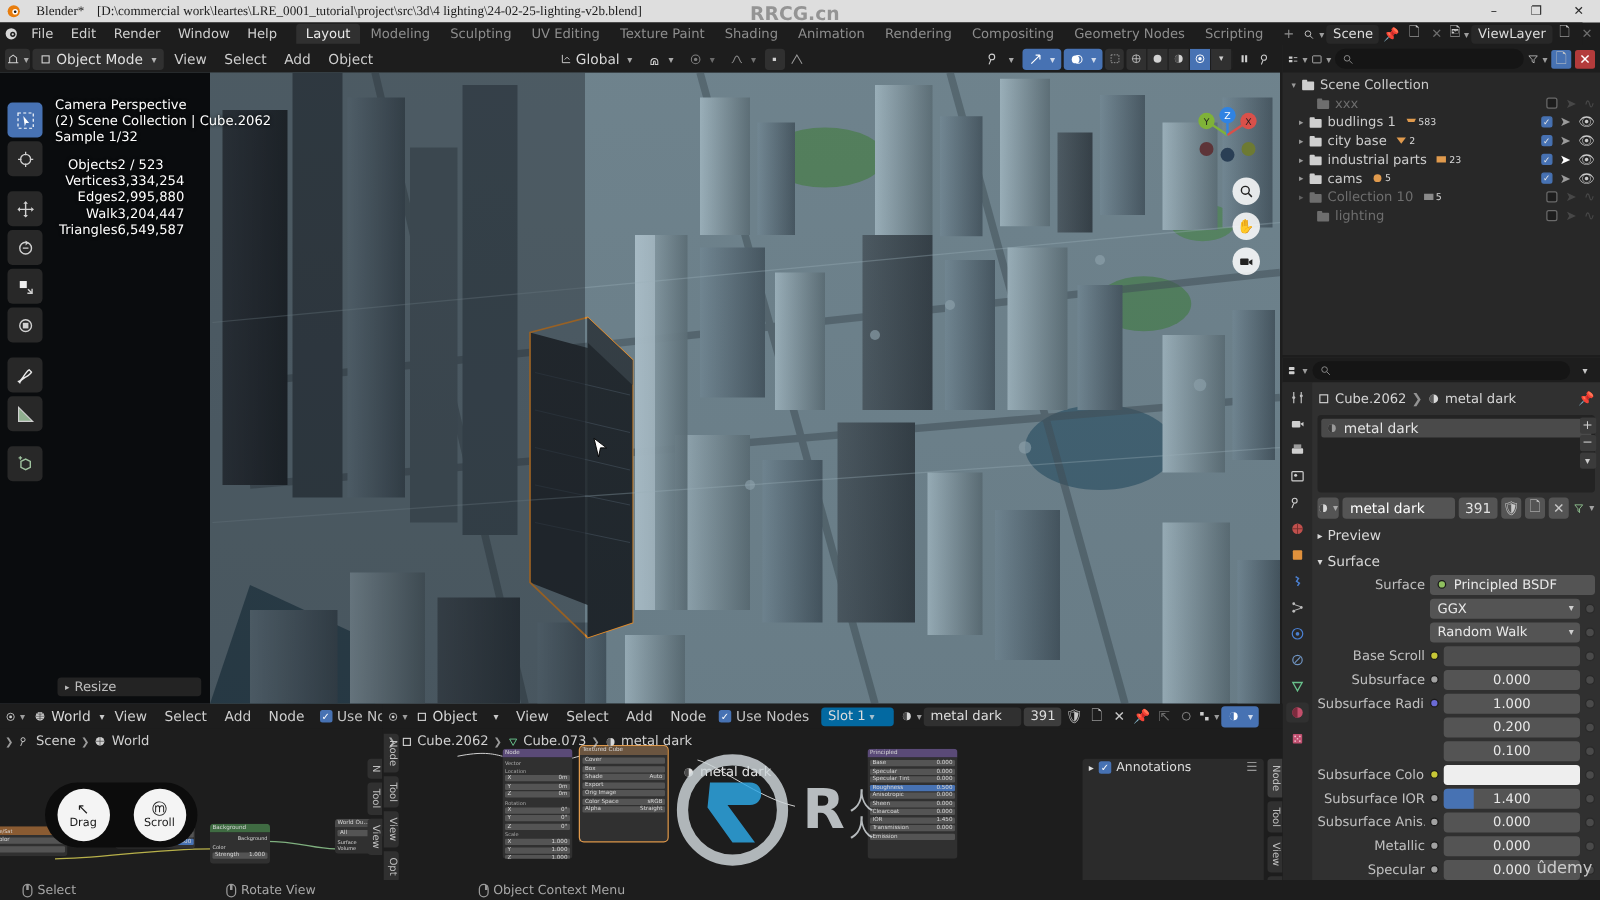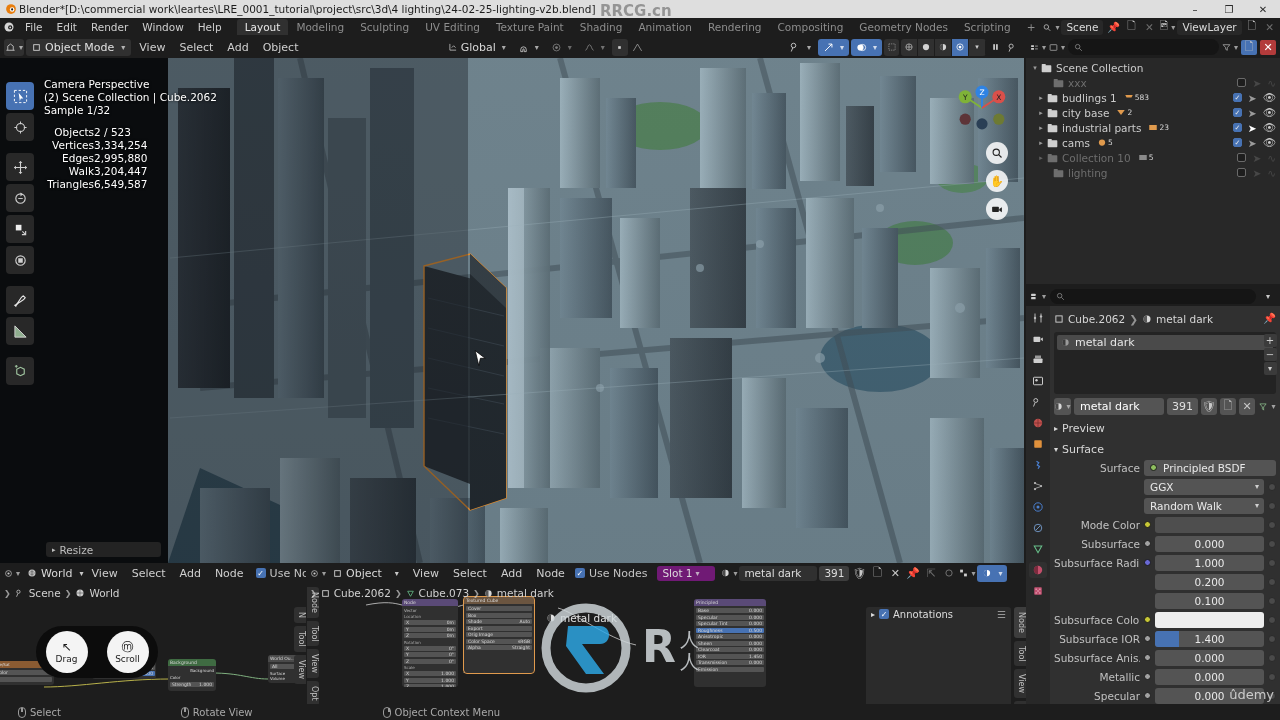--- a/index.html
+++ b/index.html
@@ -9,21 +9,21 @@
 
   
   .row { display:flex; align-items:center; }
   .ic { display:inline-flex; align-items:center; justify-content:center; flex:none; }
   .chev::after{ content:"\25BE"; font-size:8px; opacity:.75; margin-left:3px; }
 
   
   #titlebar { position:absolute; left:0; top:0; width:1280px; height:18px;
      background:#dedede; color:#1c1c1c; display:flex; align-items:center; font-size:10.5px; }
   #titlebar .tb-ico { width:16px; height:14px; margin-left:3px; }
-  #titlebar .tb-text { margin-left:0; white-space:nowrap; }
+  #titlebar .tb-text { margin-left:10px; white-space:nowrap;font-family:Liberation Serif, serif; }
   #winbtns { margin-left:auto; display:flex; }
   #winbtns div { width:34px; height:18px; display:flex; align-items:center;
      justify-content:center; font-size:10px; color:#2a2a2a; }
 
   
   #topbar { position:absolute; left:0; top:18px; width:1266px; height:18px;
      background:#1d1d1d; display:flex; align-items:center; font-size:10.5px; color:#d0d0d0; }
   #topbar .blogo { width:18px; height:16px; display:flex; align-items:center; justify-content:center; }
   .menu-item { padding:0 7px; height:16px; line-height:16px; color:#cfcfcf; white-space:nowrap;}
   .ws-tabs { display:flex; align-items:center; margin-left:8px; }
@@ -998,21 +998,21 @@
       <div class="prow">
         <span class="plabel"></span>
         <span class="pfield left">
           <span>Random Walk</span>
           <span class="dropdown-arrow">▾</span>
         </span>
         <span class="pdot"></span>
       </div>
 
       <div class="prow">
-        <span class="plabel">Mode Color</span>
+        <span class="plabel">Base Scroll</span>
         <span class="sock" style="background:#c7c736"></span>
         <span class="swatch" style="background:#4e4e4e"></span>
         <span class="pdot"></span>
       </div>
 
       <div class="prow">
         <span class="plabel">Subsurface</span>
         <span class="sock" style="background:#a1a1a1"></span>
         <span class="pfield">0.000</span>
         <span class="pdot"></span>
@@ -1212,21 +1212,21 @@
       </span>
       <span class="ibtn" style="font-size:8px">▾</span>
       <span class="hdr-menu">View</span>
       <span class="hdr-menu">Select</span>
       <span class="hdr-menu">Add</span>
       <span class="hdr-menu">Node</span>
       <span class="row" style="gap:4px;margin-left:2px">
         <span class="chk">✓</span>
         <span>Use Nodes</span>
       </span>
-      <span class="mini-field chev" style="margin-left:8px;min-width:58px;background:#701a75">Slot 1</span>
+      <span class="mini-field chev" style="margin-left:8px;min-width:58px;background:#0369a1">Slot 1</span>
       <span class="ibtn chev" style="margin-left:4px">
         <svg width="10" height="10" viewBox="0 0 16 16">
             <circle cx="8" cy="8" r="5.6" fill="#d8d8d8"></circle>
             <path d="M8 2.4a5.6 5.6 0 000 11.2z" fill="#4a4a4a"></path>
           </svg>
         </span>
       <span class="mini-field" style="min-width:78px;background:#303030">metal dark</span>
       <span class="mini-field" style="background:#3d3d3d">391</span>
       <span class="ibtn">🛡</span>
       <span class="ibtn">🗋</span>

